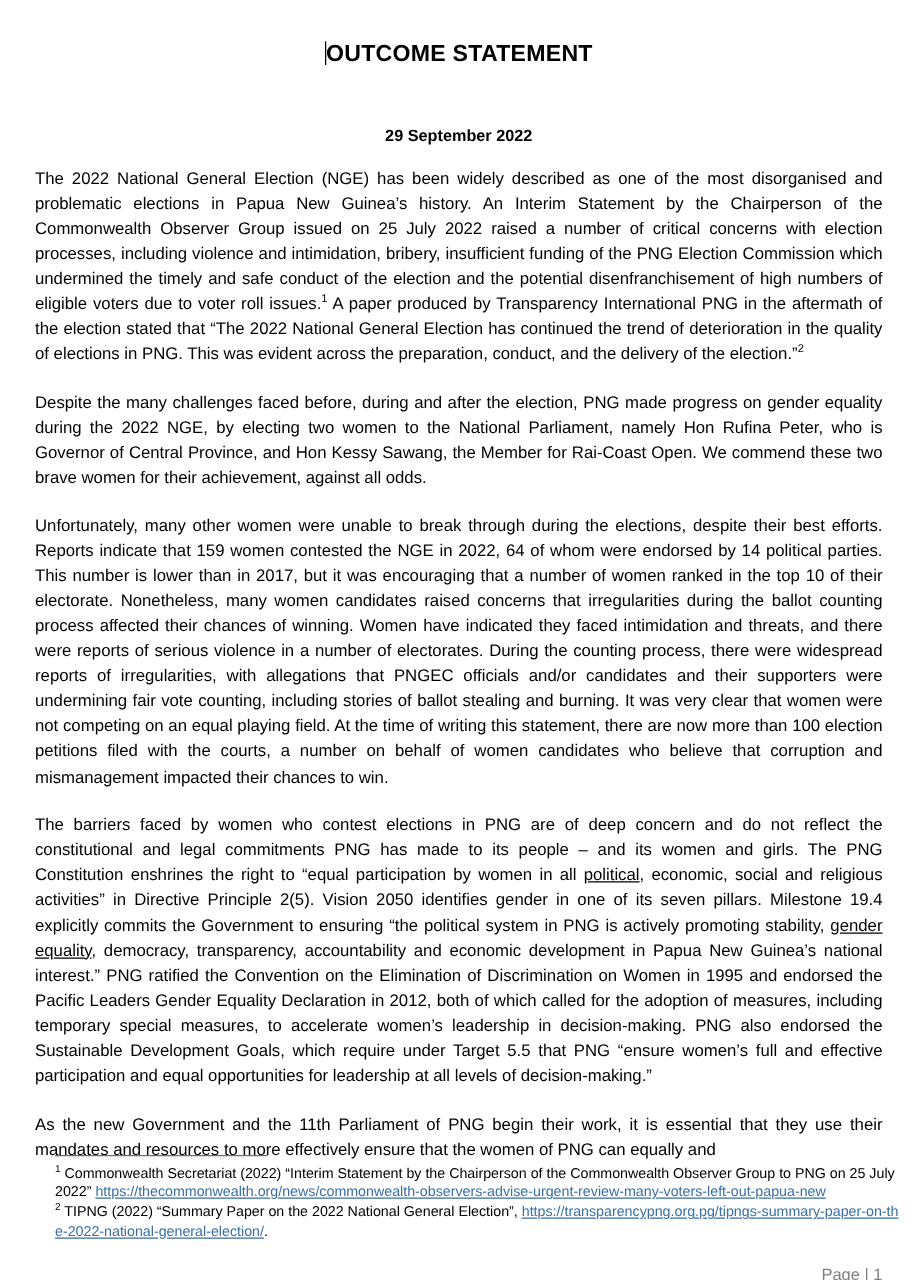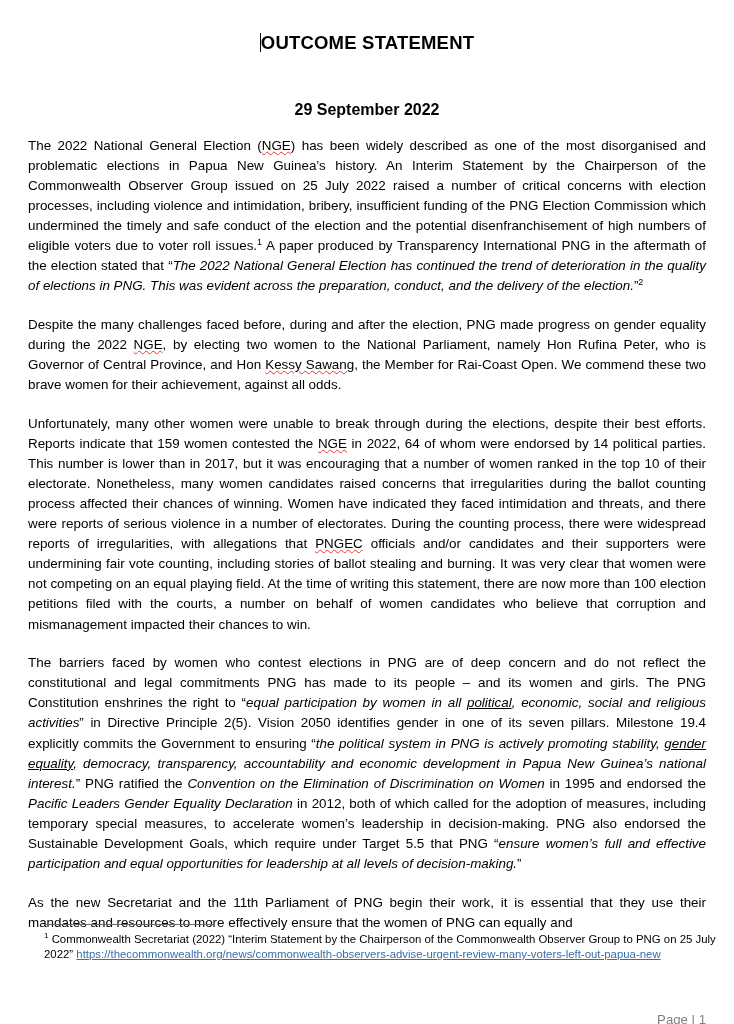--- a/index.html
+++ b/index.html
@@ -49,52 +49,51 @@
   .doc-subtitle {
     text-align: center;
     font-size: 15.2px;
     font-weight: bold;
     line-height: 19.5px;
     margin: 0;
     padding-top: 14px;
   }
   .doc-date {
     text-align: center;
-    font-size: 16px;
+    font-size: 13px;
     font-weight: bold;
     margin: 0;
     padding-top: 13px;
   }
 
   
   .body-wrap {
     padding-top: 17px;
   }
   p.para {
     font-size: 13.4px;
     line-height: 20.1px;
     text-align: justify;
     margin: 0 0 18.5px 0;
     -webkit-hyphens: none;
     hyphens: none;
   }
   p.para:last-child { margin-bottom: 0; }
 
-  i, .ital { font-style: italic; }
+  i, .ital { }
   .u { text-decoration: underline; }
 
   sup.fn {
     font-size: 9px;
     vertical-align: super;
     line-height: 0;
   }
 
   
   .sp {
-    text-decoration: underline;
     text-decoration-style: wavy;
     text-decoration-color: #e8392f;
     text-decoration-thickness: 1px;
     text-underline-offset: 1px;
   }
   
   .gr {
     text-decoration-style: dotted;
     text-decoration-color: #6a7c92;
     text-decoration-thickness: 1px;
@@ -152,25 +151,26 @@
       <br>
     </h2>
 
     <div class="doc-date">29 September 2022</div>
 
     <div class="body-wrap">
       <p class="para"><span>The 2022 National General Election (</span><span class="sp">NGE</span><span>) has been widely described as one of the most disorganised and problematic elections in Papua New Guinea’s history. An Interim Statement by the Chairperson of the Commonwealth Observer Group issued on 25 July 2022 raised a number of critical concerns with election processes, including violence and intimidation, bribery, insufficient funding of the PNG Election Commission which undermined the timely and safe conduct of the election and the potential disenfranchisement of high numbers of eligible voters due to voter roll issues.</span><sup class="fn">1</sup><span> A paper produced by Transparency International PNG in the aftermath of the election stated that “</span><span class="ital">The 2022 National General Election has continued the trend of deterioration in the quality of elections in PNG. This was evident across the preparation, conduct, and the delivery of the election.</span><span>”</span><sup class="fn">2</sup></p>
       <p class="para"><span>Despite the many challenges faced before, during and after the election, PNG made progress on gender equality during the 2022 </span><span class="sp">NGE</span><span>, by electing two women to the National Parliament, namely Hon Rufina Peter, who is Governor of Central Province, and Hon </span><span class="sp">Kessy Sawang</span><span>, the Member for Rai-Coast Open. We commend these two brave women for their achievement, against all odds.</span></p>
       <p class="para"><span>Unfortunately, many other women were unable to break through during the elections, despite their best efforts. Reports indicate that 159 women contested the </span><span class="sp">NGE</span><span> in 2022, 64 of whom were endorsed by 14 political parties. This number is lower than in 2017, but it was encouraging that </span><span class="gr">a number of</span><span> women ranked in the top 10 of their electorate. Nonetheless, many women candidates raised concerns that irregularities during the ballot counting process affected their chances of winning. Women have indicated they faced intimidation and threats, and there were reports of serious violence in </span><span class="gr">a number of</span><span> electorates. During the counting process, there were widespread reports of irregularities, with allegations that </span><span class="sp">PNGEC</span><span> officials and/or candidates and their supporters were undermining fair vote counting, including stories of ballot stealing and burning. It was very clear that women were not competing on an equal playing field. At the time of writing this statement, there are now more than 100 election petitions filed with the courts, a number on behalf of women candidates who believe that corruption and mismanagement impacted their chances to win.</span></p>
       <p class="para"><span>The barriers faced by women who contest elections in PNG are of deep concern and do not reflect the constitutional and legal commitments PNG has made to its people – and its women and girls. The PNG Constitution enshrines the right to “</span><span class="ital">equal participation by women in all </span><span class="ital u">political</span><span class="ital">, economic, social and religious activities</span><span>” in Directive Principle 2(5). Vision 2050 identifies gender in one of its seven pillars. Milestone 19.4 explicitly commits the Government to ensuring “</span><span class="ital">the political system in PNG is actively promoting stability, </span><span class="ital u">gender equality</span><span class="ital">, democracy, transparency, accountability and economic development in Papua New Guinea’s national interest.</span><span>” PNG ratified the </span><span class="ital">Convention on the Elimination of Discrimination on Women</span><span> in 1995 and endorsed the </span><span class="ital">Pacific Leaders Gender Equality Declaration</span><span> in 2012, both of which called for the adoption of measures, including temporary special measures, to accelerate women’s leadership in decision-making. PNG also endorsed the Sustainable Development Goals, which require under Target 5.5 that PNG “</span><span class="ital">ensure women’s full and effective participation and equal opportunities for leadership at all levels of decision-making.</span><span>”</span></p>
-      <p class="para"><span>As the new Secretariat and the 11th Parliament of PNG begin their work, it is essential that they use their mandates and resources to more effectively ensure that the women of PNG can equally and</span></p>
+      <p class="para"><span>As the new Government and the 11th Parliament of PNG begin their work, it is essential that they use their mandates and resources to more effectively ensure that the women of PNG can equally and</span></p>
     </div>
 
   </div>
 
   <div class="footnotes">
     <div class="fn-rule"></div>
     <p class="fnote"><sup>1</sup> <span>Commonwealth Secretariat (2022) “Interim Statement by the Chairperson of the Commonwealth Observer Group to PNG on 25 July 2022” </span><a class="link" href="#">https://thecommonwealth.org/news/commonwealth-observers-advise-urgent-review-many-voters-left-out-papua-new</a></p>
+    <p class="fnote"><sup>2</sup> <span class="sp">TIPNG</span><span> (2022) “Summary Paper on the 2022 National General Election”, </span><a class="link" href="#">https://transparencypng.org.pg/tipngs-summary-paper-on-the-2022-national-general-election/</a><span>.</span></p>
   </div>
 
   <div class="page-num">Page | 1</div>
 
 </div>
 
 </body></html>

